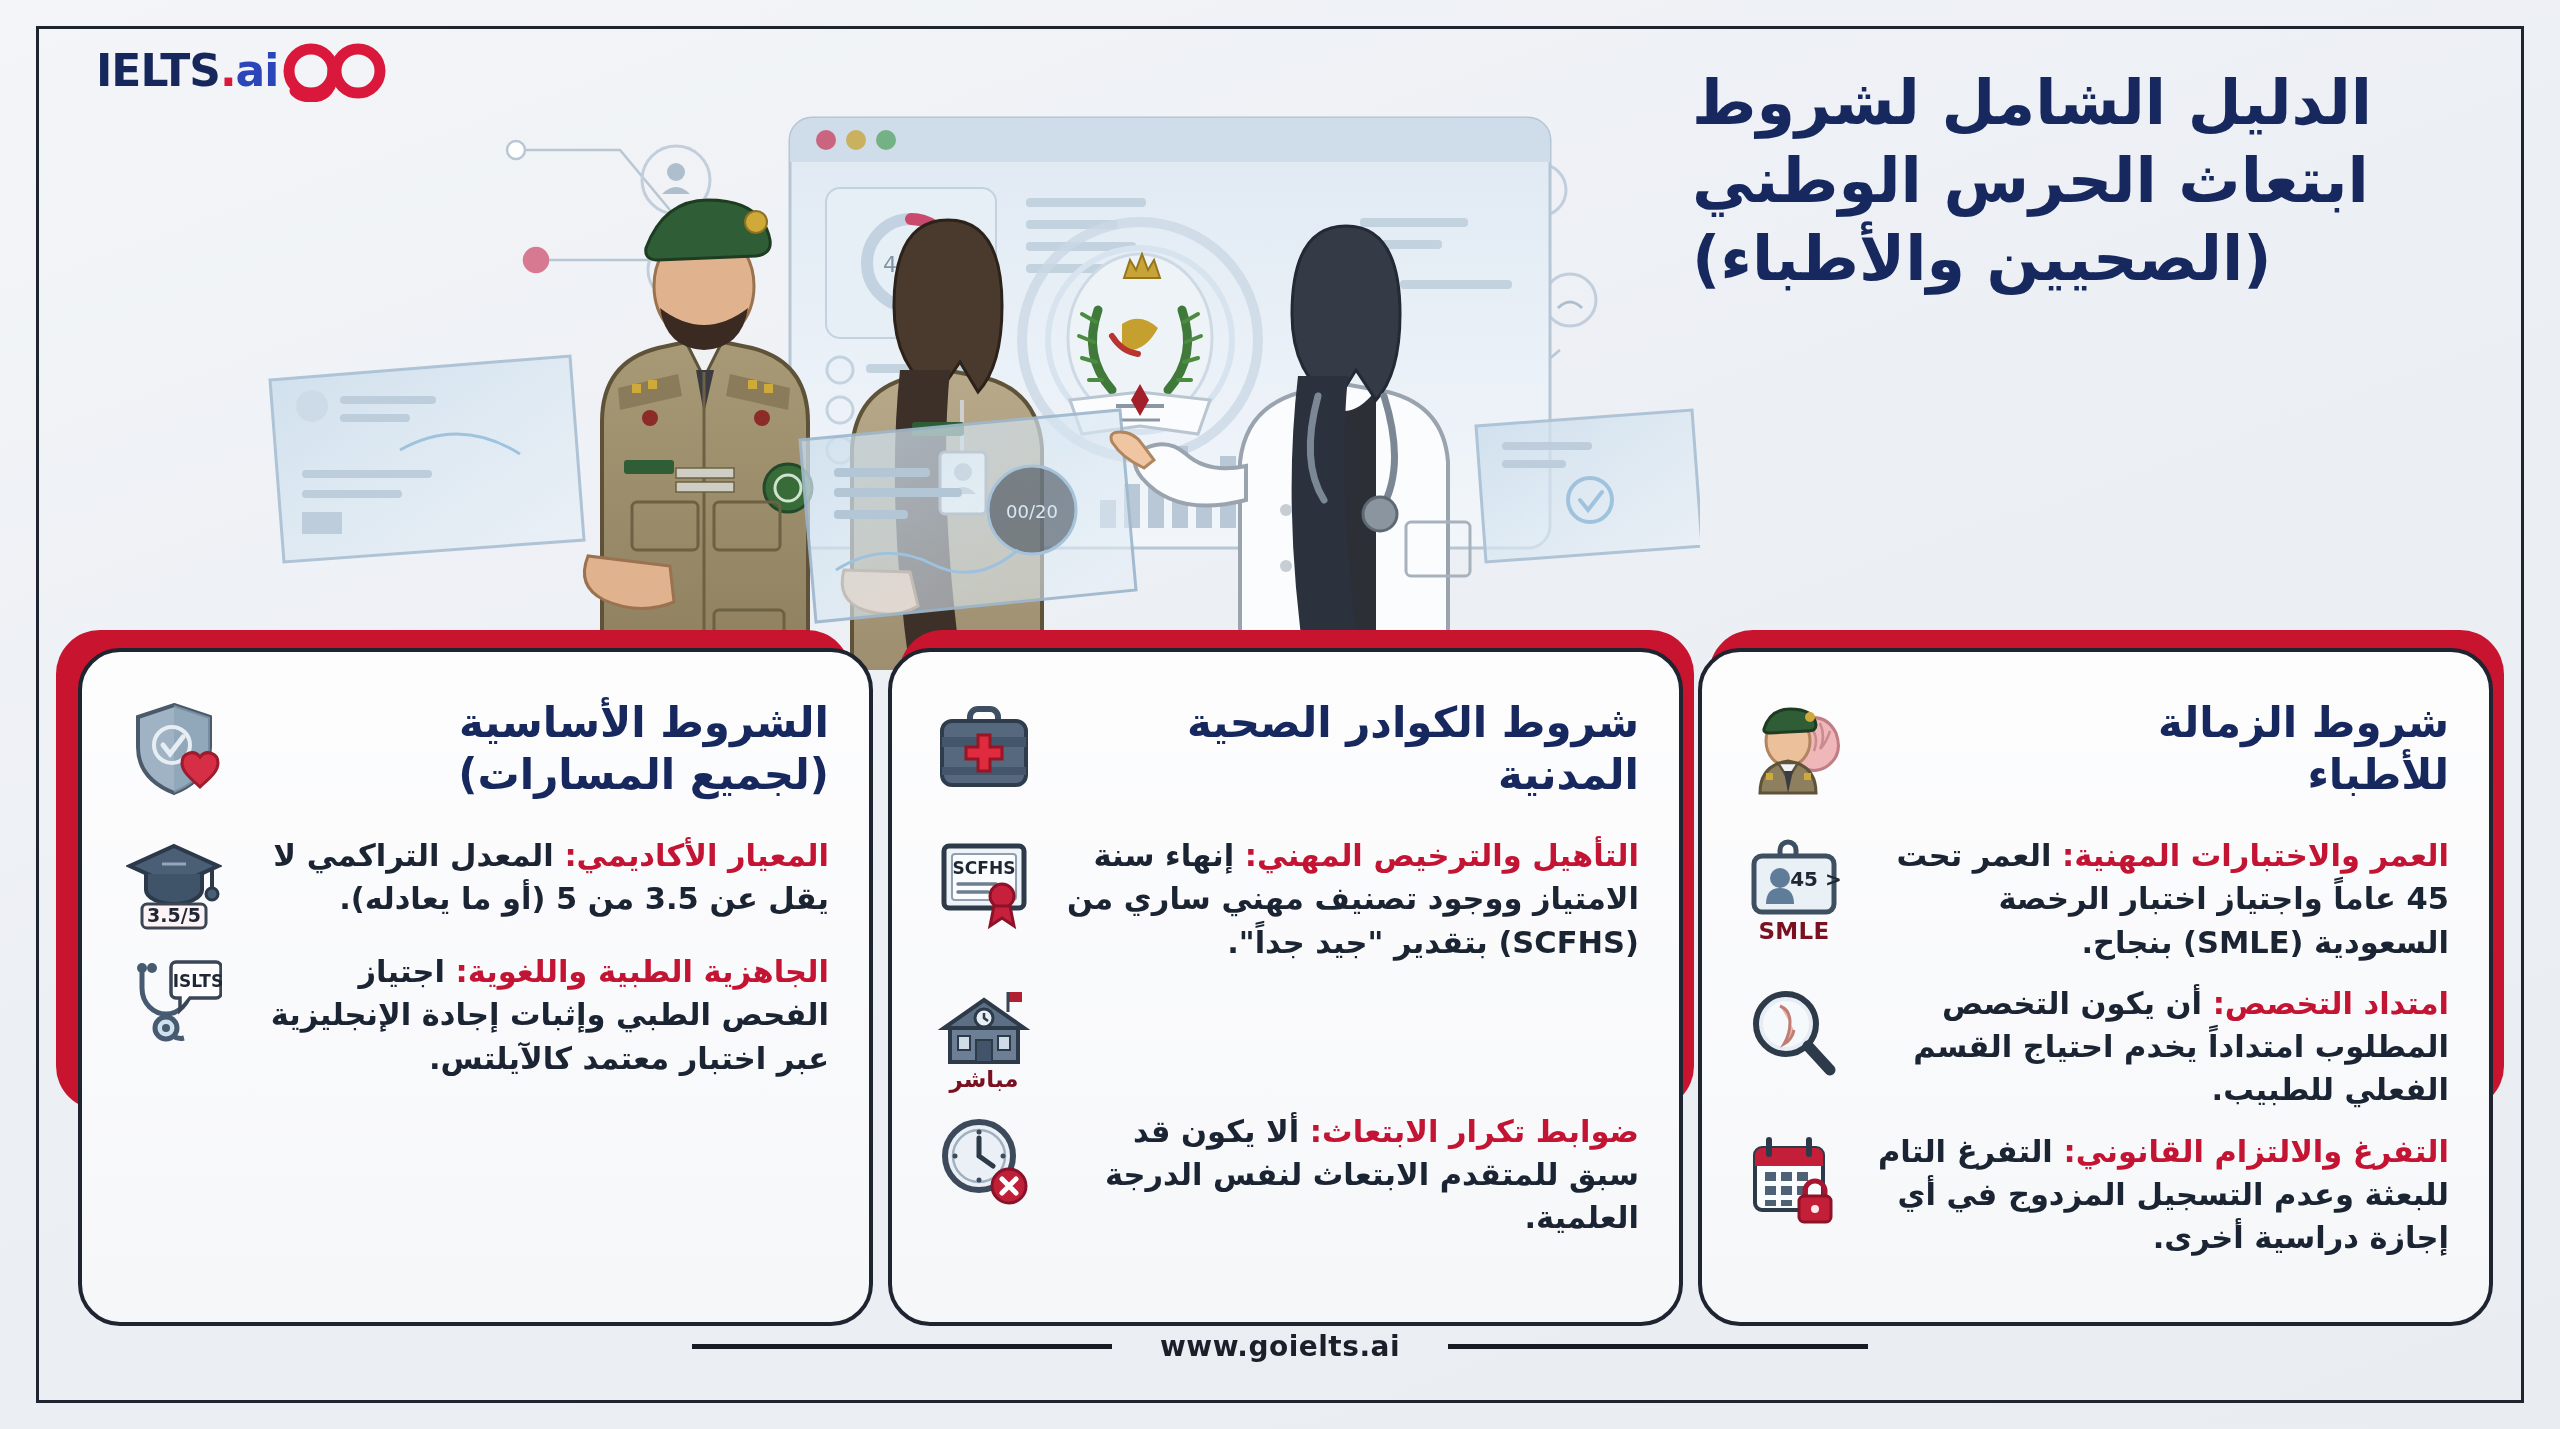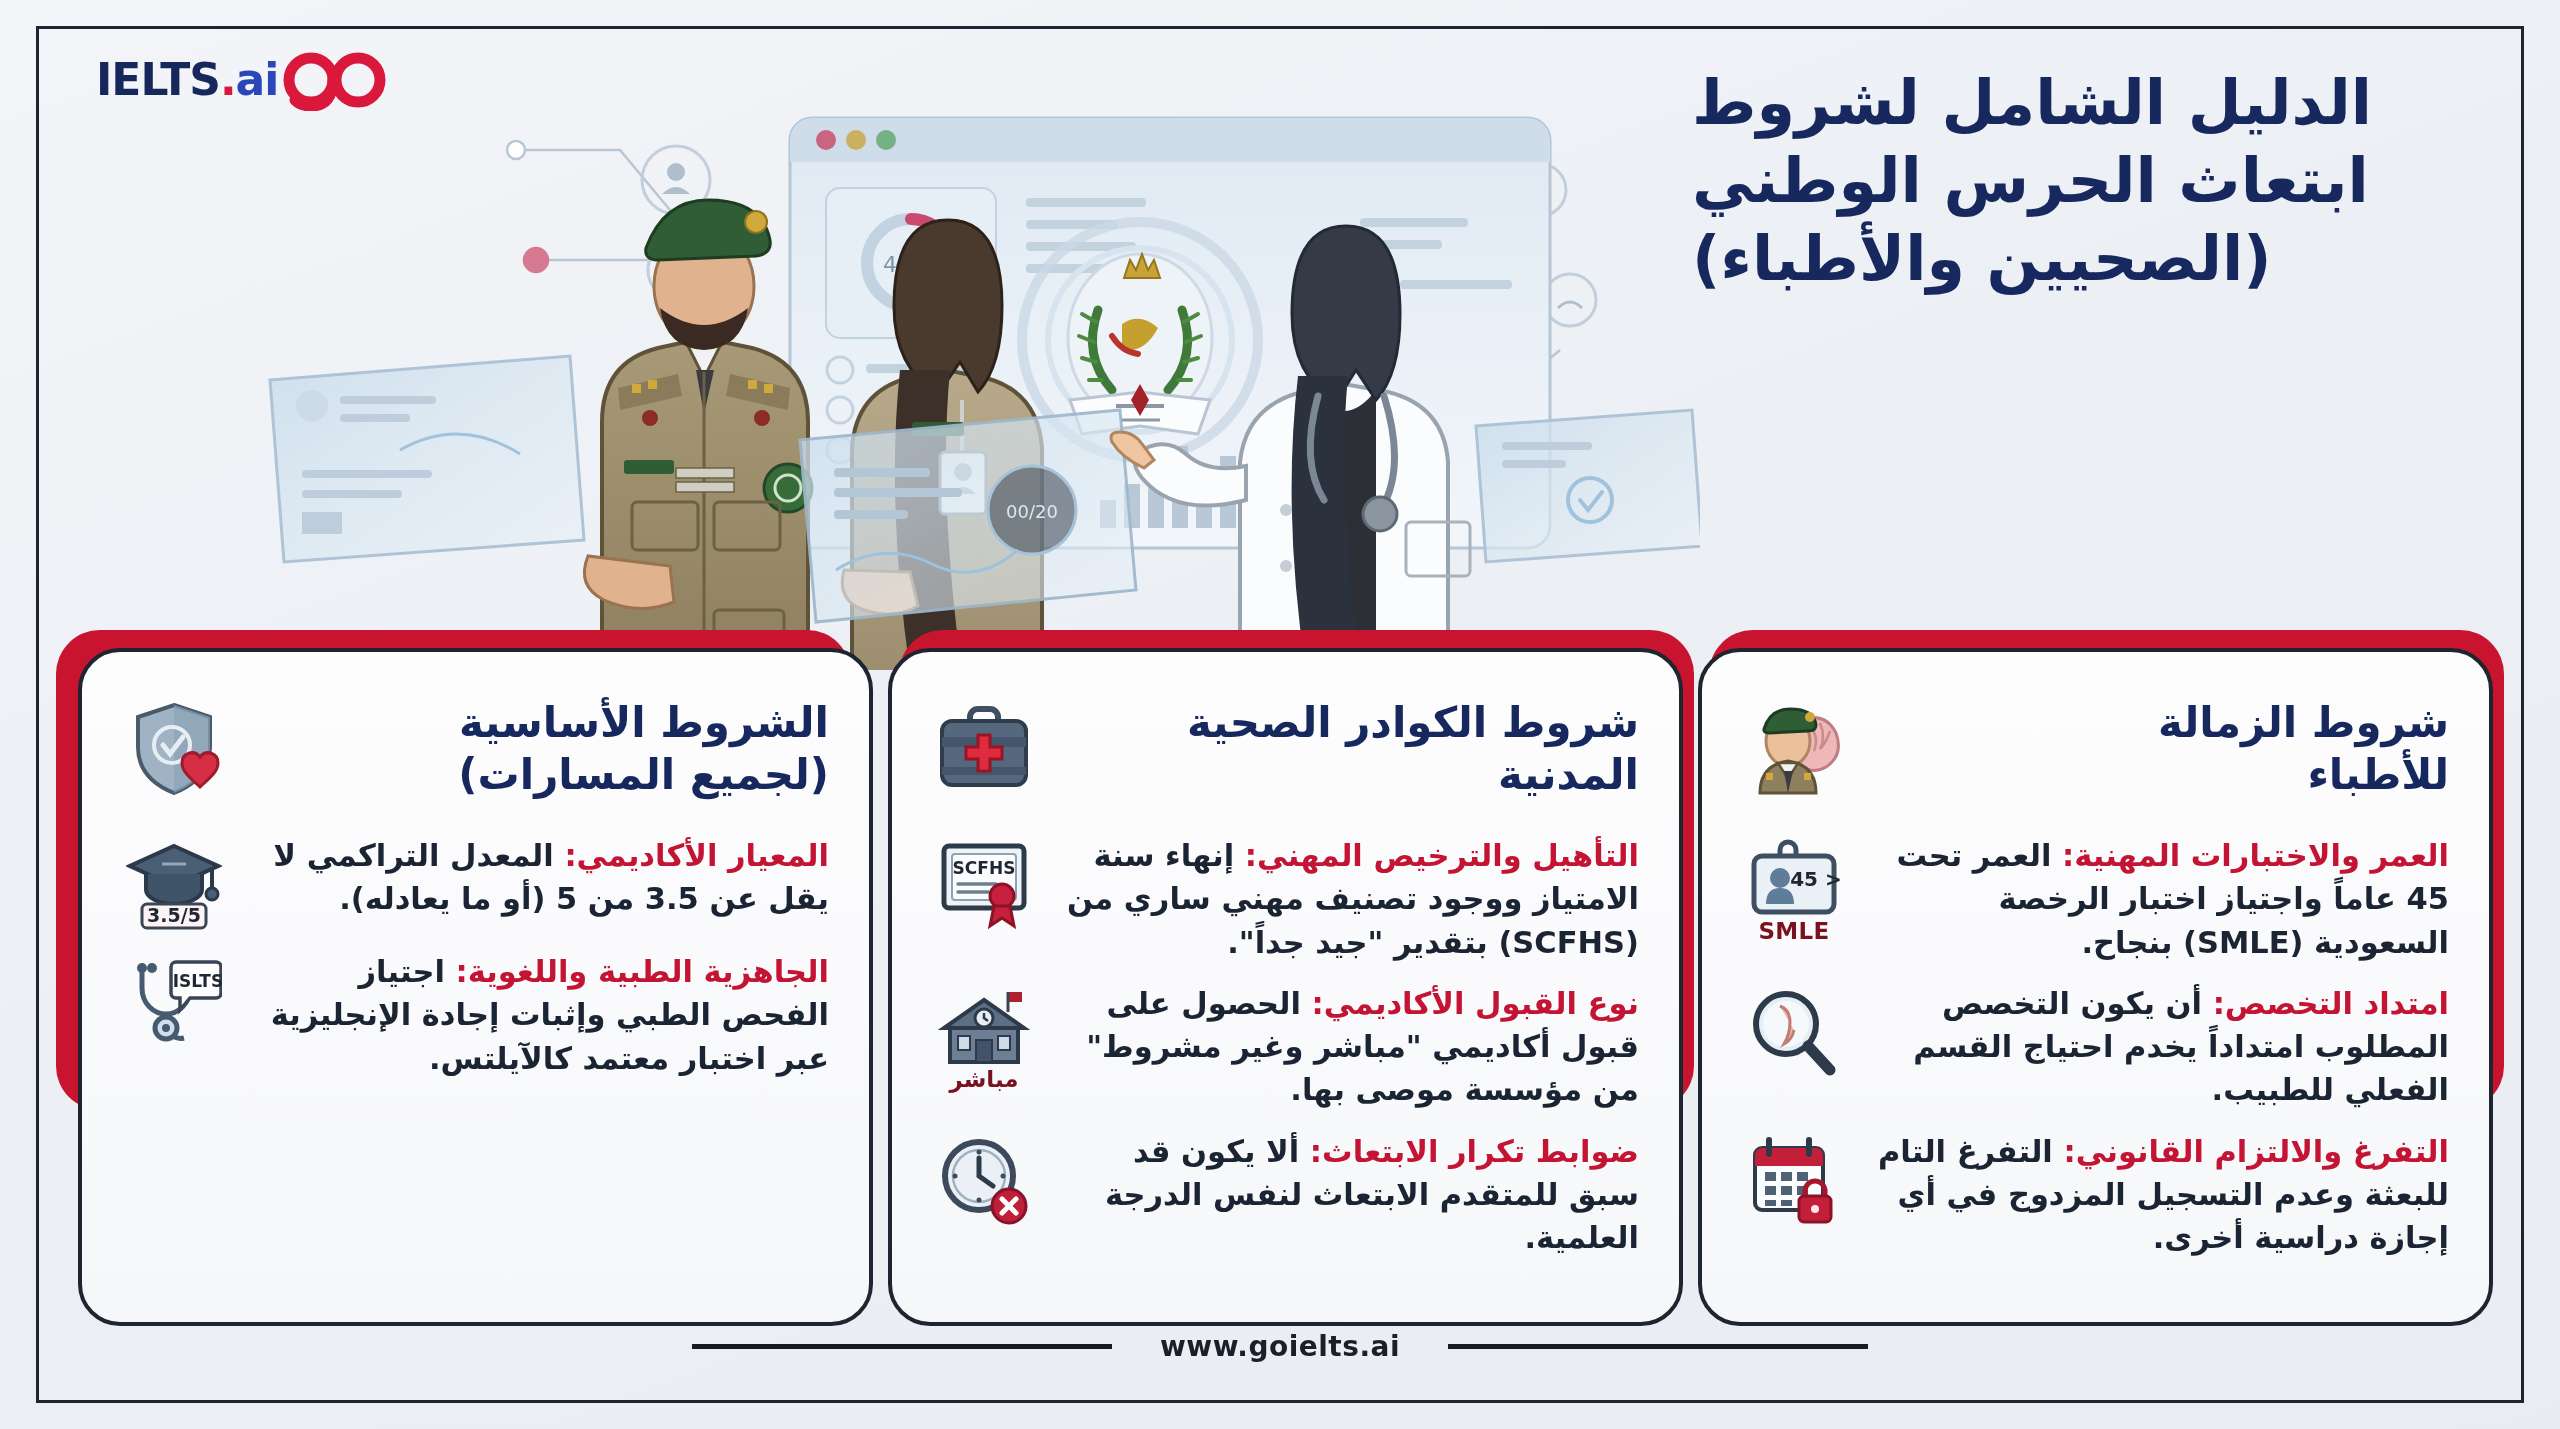--- a/index.html
+++ b/index.html
@@ -25,21 +25,21 @@
     position: absolute;
     left: 36px; top: 26px; right: 36px; bottom: 26px;
     border: 3px solid #1e2430;
     pointer-events: none;
     z-index: 30;
   }
 
   
   #logo {
     position: absolute;
-    left: 96px; top: 48px;
+    left: 96px; top: 39px;
     display: flex;
     align-items: center;
     z-index: 20;
     height: 64px;
   }
   #logo .mark { display: flex; align-items: flex-end; }
   #logo .go-svg { display: block; }
   #logo .word {
     font-family: "DejaVu Sans", "Liberation Sans", sans-serif;
     font-weight: 700;
@@ -586,24 +586,20 @@
                 <rect x="12" y="42" width="68" height="34" fill="#6d7f94" stroke="#2c3a49" stroke-width="4"></rect>
                 <circle cx="46" cy="32" r="9" fill="#e7eef4" stroke="#2c3a49" stroke-width="3"></circle>
                 <path d="M46 27 v5 l4 3" stroke="#2c3a49" stroke-width="2.5" fill="none"></path>
                 <g fill="#cfdbe6" stroke="#2c3a49" stroke-width="2">
                   <rect x="20" y="50" width="12" height="14"></rect>
                   <rect x="60" y="50" width="12" height="14"></rect>
                 </g>
                 <rect x="38" y="54" width="16" height="22" fill="#42536a" stroke="#2c3a49" stroke-width="2"></rect>
               </svg>
               <span class="cap">مباشر</span>
-            </span>
-            <span class="itext">
-              <b>نوع القبول الأكاديمي:</b>
-              <span>الحصول على قبول أكاديمي "مباشر وغير مشروط" من مؤسسة موصى بها.</span>
             </span>
           </div>
 
           <div class="item">
             <span class="iicon">
               <svg width="94" height="92" viewBox="0 0 94 92">
                 <circle cx="42" cy="42" r="34" fill="#eaf0f6" stroke="#3c4a5b" stroke-width="6"></circle>
                 <circle cx="42" cy="42" r="26" fill="none" stroke="#9fb0c1" stroke-width="2.5"></circle>
                 <path d="M42 42 V24 M42 42 l14 10" stroke="#2c3a49" stroke-width="5" stroke-linecap="round"></path>
                 <g fill="#3c4a5b">

